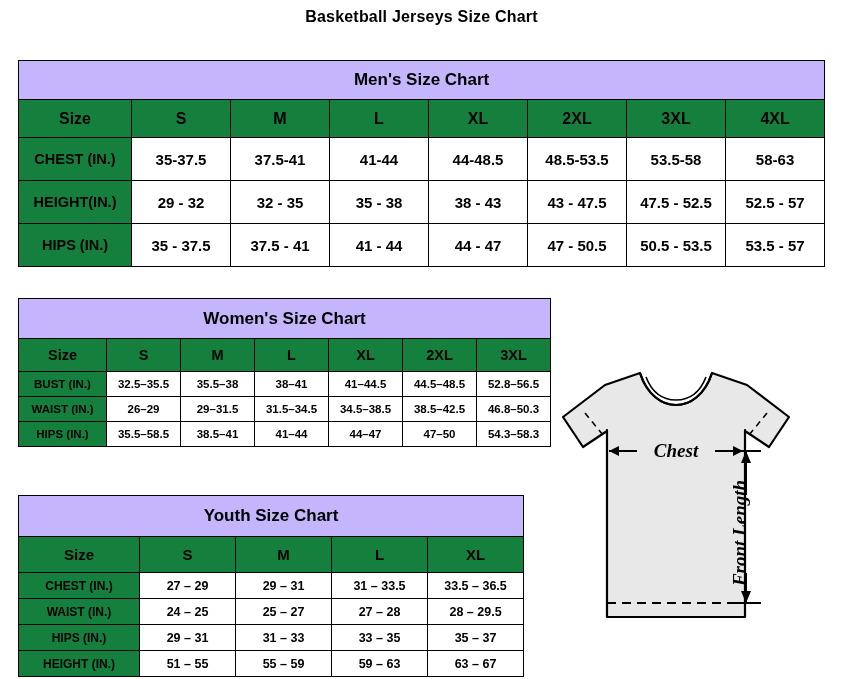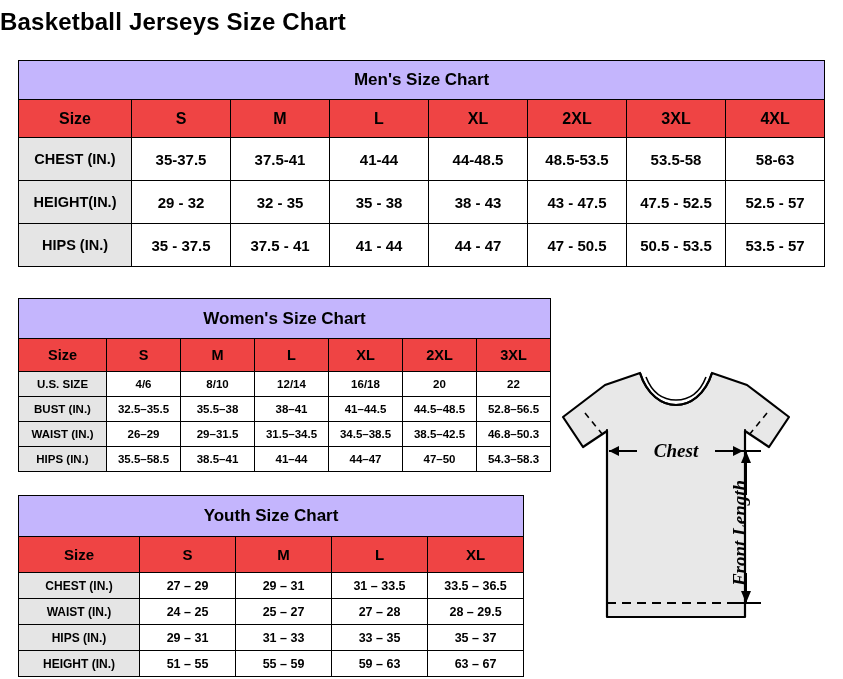--- a/index.html
+++ b/index.html
@@ -14,21 +14,22 @@
   #page {
     position: relative;
     width: 843px;
     height: 679px;
   }
   .page-title {
     position: absolute;
     top: 8px;
     left: 0;
     width: 843px;
-    font-size: 24px;
+    text-align: center;
+    font-size: 16px;
     font-weight: bold;
     letter-spacing: 0.2px;
   }
 
   table.sizetable {
     border-collapse: collapse;
     table-layout: fixed;
     background: #ffffff;
   }
   table.sizetable td, table.sizetable th {
@@ -38,26 +39,26 @@
     font-weight: bold;
     padding: 0;
   }
   .caption-cell {
     background: #c4b5fd;
     font-size: 17px;
     font-weight: bold;
     height: 37px;
   }
   .hdr-row td {
-    background: #ef4444;
+    background: #15803d;
     height: 36px;
     font-size: 15px;
   }
   .rowlabel {
-    background: #e5e5e5;
+    background: #15803d;
     text-align: center;
   }
 
   
   #mens-table {
     position: absolute;
     left: 18px;
     top: 60px;
     width: 806px;
   }
@@ -186,29 +187,20 @@
         <td class="caption-cell" colspan="7">Women's Size Chart</td>
       </tr>
       <tr class="hdr-row">
         <td>Size</td>
         <td>S</td>
         <td>M</td>
         <td>L</td>
         <td>XL</td>
         <td>2XL</td>
         <td>3XL</td>
-      </tr>
-      <tr class="data-row">
-        <td class="rowlabel">U.S. SIZE</td>
-        <td>4/6</td>
-        <td>8/10</td>
-        <td>12/14</td>
-        <td>16/18</td>
-        <td>20</td>
-        <td>22</td>
       </tr>
       <tr class="data-row">
         <td class="rowlabel">BUST  (IN.)</td>
         <td>32.5–35.5</td>
         <td>35.5–38</td>
         <td>38–41</td>
         <td>41–44.5</td>
         <td>44.5–48.5</td>
         <td>52.8–56.5</td>
       </tr>

